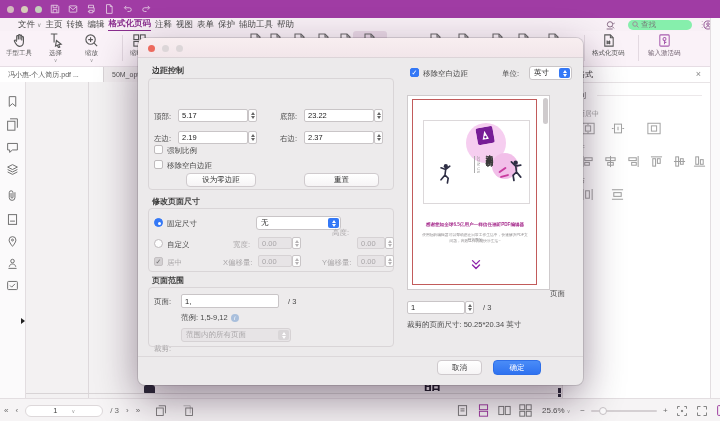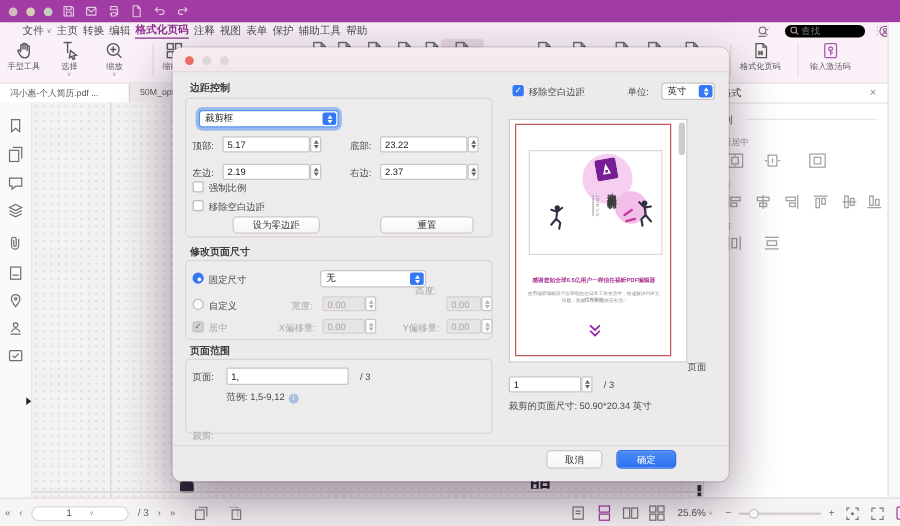--- a/index.html
+++ b/index.html
@@ -10,21 +10,21 @@
 .titlebar{position:absolute;left:0;top:0;width:720px;height:18px;background:#A03CA4;display:flex;align-items:center;}
 .tl{width:7px;height:7px;border-radius:50%;margin-left:7px;}
 .titlebar .wicon{color:#E3CCE2;margin-left:8px;display:flex;align-items:center;}
 .wtitle{position:absolute;left:0;right:0;text-align:center;font-size:8.5px;color:#EFDDEF;pointer-events:none;}
 
 .menubar{position:absolute;left:0;top:18px;width:720px;height:13px;background:#F8F0F6;display:flex;align-items:center;font-size:8.5px;color:#4B4B4B;}
 .mi{margin-left:4px;white-space:nowrap;}
 .mi.first{margin-left:18px;display:flex;align-items:center;gap:2px;}
 .mi.active{color:#8A2E8E;font-weight:bold;border-bottom:2px solid #8A2E8E;padding-bottom:0px;}
 .mcaret{font-size:6px;color:#8A8A8A;}
-.searchpill{position:absolute;left:628px;top:1.5px;width:64px;height:10.5px;background:#000000;border-radius:6px;display:flex;align-items:center;padding:0 4px;gap:2px;}
+.searchpill{position:absolute;left:628px;top:1.5px;width:64px;height:10.5px;background:#86efac;border-radius:6px;display:flex;align-items:center;padding:0 4px;gap:2px;}
 .searchpill input{border:none;outline:none;width:44px;font-size:7.5px;color:#777;background:transparent;}
 
 .toolbar{position:absolute;left:0;top:31px;width:720px;height:36px;background:#FAF2F8;border-bottom:1px solid #E6DDE4;}
 .tool{position:absolute;top:2px;display:flex;flex-direction:column;align-items:center;color:#585858;}
 .tool .lbl{font-size:6.5px;margin-top:1px;color:#5B5B5B;white-space:nowrap;}
 .tool .cap{font-size:5px;color:#999;line-height:4px;}
 .tdiv{position:absolute;top:4px;width:1px;height:26px;background:#E3D9E1;}
 .pgico{position:absolute;top:2px;color:#6A6A6A;}
 .hilite{position:absolute;left:353px;top:0px;width:34px;height:22px;background:#E9D9E6;border-radius:3px;}
 
@@ -490,27 +490,20 @@
 
   <div class="dialog">
     <div class="dtitle">
       <span class="dtl" style="left:10px;background:#EC6A5E"></span>
       <span class="dtl" style="left:24px;background:#DCD6D8"></span>
       <span class="dtl" style="left:38px;background:#DCD6D8"></span>
     </div>
 
     <span class="seclbl" style="left:14px;top:27px">边距控制</span>
     <div class="gbox" style="top:40px;height:112px"></div>
-    <div class="dd focus" style="left:21px;top:50px;width:112px;height:14px">
-        <span>裁剪框</span>
-        <span class="cap">
-          <i class="up"></i>
-          <i class="dn"></i>
-        </span>
-      </div>
     <span class="flbl" style="left:16px;top:74px">顶部:</span>
     <input class="tf" style="left: 40px; top: 71px; width: 70px; height: 13px;" value="5.17">
     <span class="stp" style="left:110px;top:71px;height:13px">
         <i class="up"></i>
         <i class="dn"></i>
       </span>
     <span class="flbl" style="left:142px;top:74px">底部:</span>
     <input class="tf" style="left: 166px; top: 71px; width: 70px; height: 13px;" value="23.22">
     <span class="stp" style="left:236px;top:71px;height:13px">
         <i class="up"></i>
@@ -575,20 +568,27 @@
         <i class="dn"></i>
       </span>
 
     <span class="seclbl" style="left:14px;top:237px">页面范围</span>
     <div class="gbox" style="top:249px;height:60px"></div>
     <span class="flbl" style="left:16px;top:259px">页面:</span>
     <input class="tf" style="left: 43px; top: 256px; width: 98px; height: 14px;" value="1,">
     <span class="flbl" style="left:150px;top:259px">/ 3</span>
     <span class="flbl" style="left:43px;top:275px"><span>范例: 1,5-9,12</span><span class="info">i</span></span>
     <span class="flbl dis" style="left:16px;top:306px">裁剪:</span>
+    <div class="dd dis" style="left:43px;top:290px;width:110px;height:14px">
+        <span>范围内的所有页面</span>
+        <span class="cap">
+          <i class="up"></i>
+          <i class="dn"></i>
+        </span>
+      </div>
 
     <span class="cb on" style="left:272px;top:30px">✓</span>
     <span class="flbl" style="left:285px;top:31px">移除空白边距</span>
     <span class="flbl" style="left:364px;top:31px">单位:</span>
     <div class="dd" style="left:391px;top:28px;width:43px;height:14px">
         <span>英寸</span>
         <span class="cap">
           <i class="up"></i>
           <i class="dn"></i>
         </span>
@@ -627,20 +627,20 @@
       <div class="pvsb"></div>
     </div>
 
     <input class="tf" style="left: 269px; top: 263px; width: 58px; height: 13px;" value="1">
     <span class="stp" style="left:327px;top:263px;height:13px">
         <i class="up"></i>
         <i class="dn"></i>
       </span>
     <span class="flbl" style="left:345px;top:265px">/ 3</span>
     <span class="flbl" style="left:412px;top:251px">页面</span>
-    <span class="flbl" style="left:269px;top:282px">裁剪的页面尺寸: 50.90*20.34 英寸</span>
+    <span class="flbl" style="left:269px;top:282px">裁剪的页面尺寸: 50.25*20.34 英寸</span>
 
     <div class="ftr-line"></div>
     <div class="btn" style="left:299px;top:322px;width:45px;height:15px">取消</div>
     <div class="btn primary" style="left:355px;top:322px;width:48px;height:15px">确定</div>
   </div>
 
 </div>
 
 </body></html>

